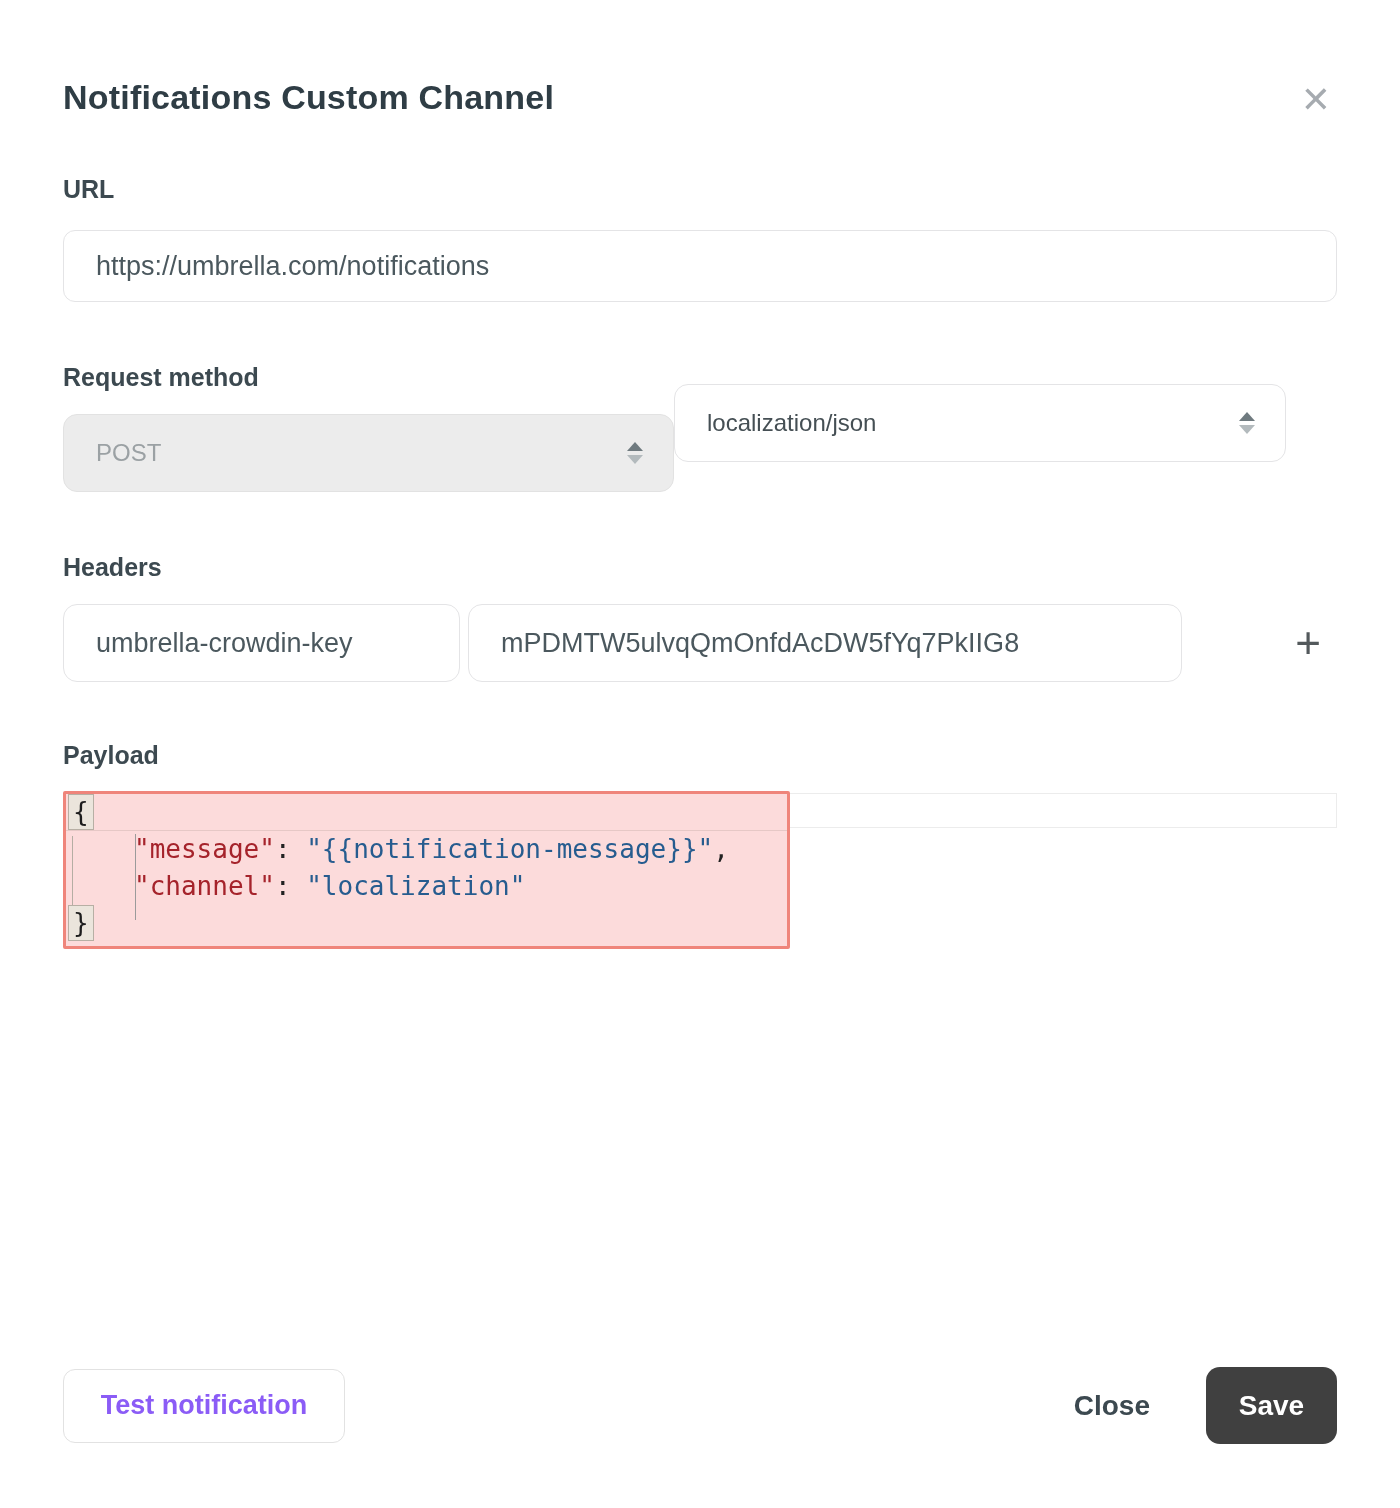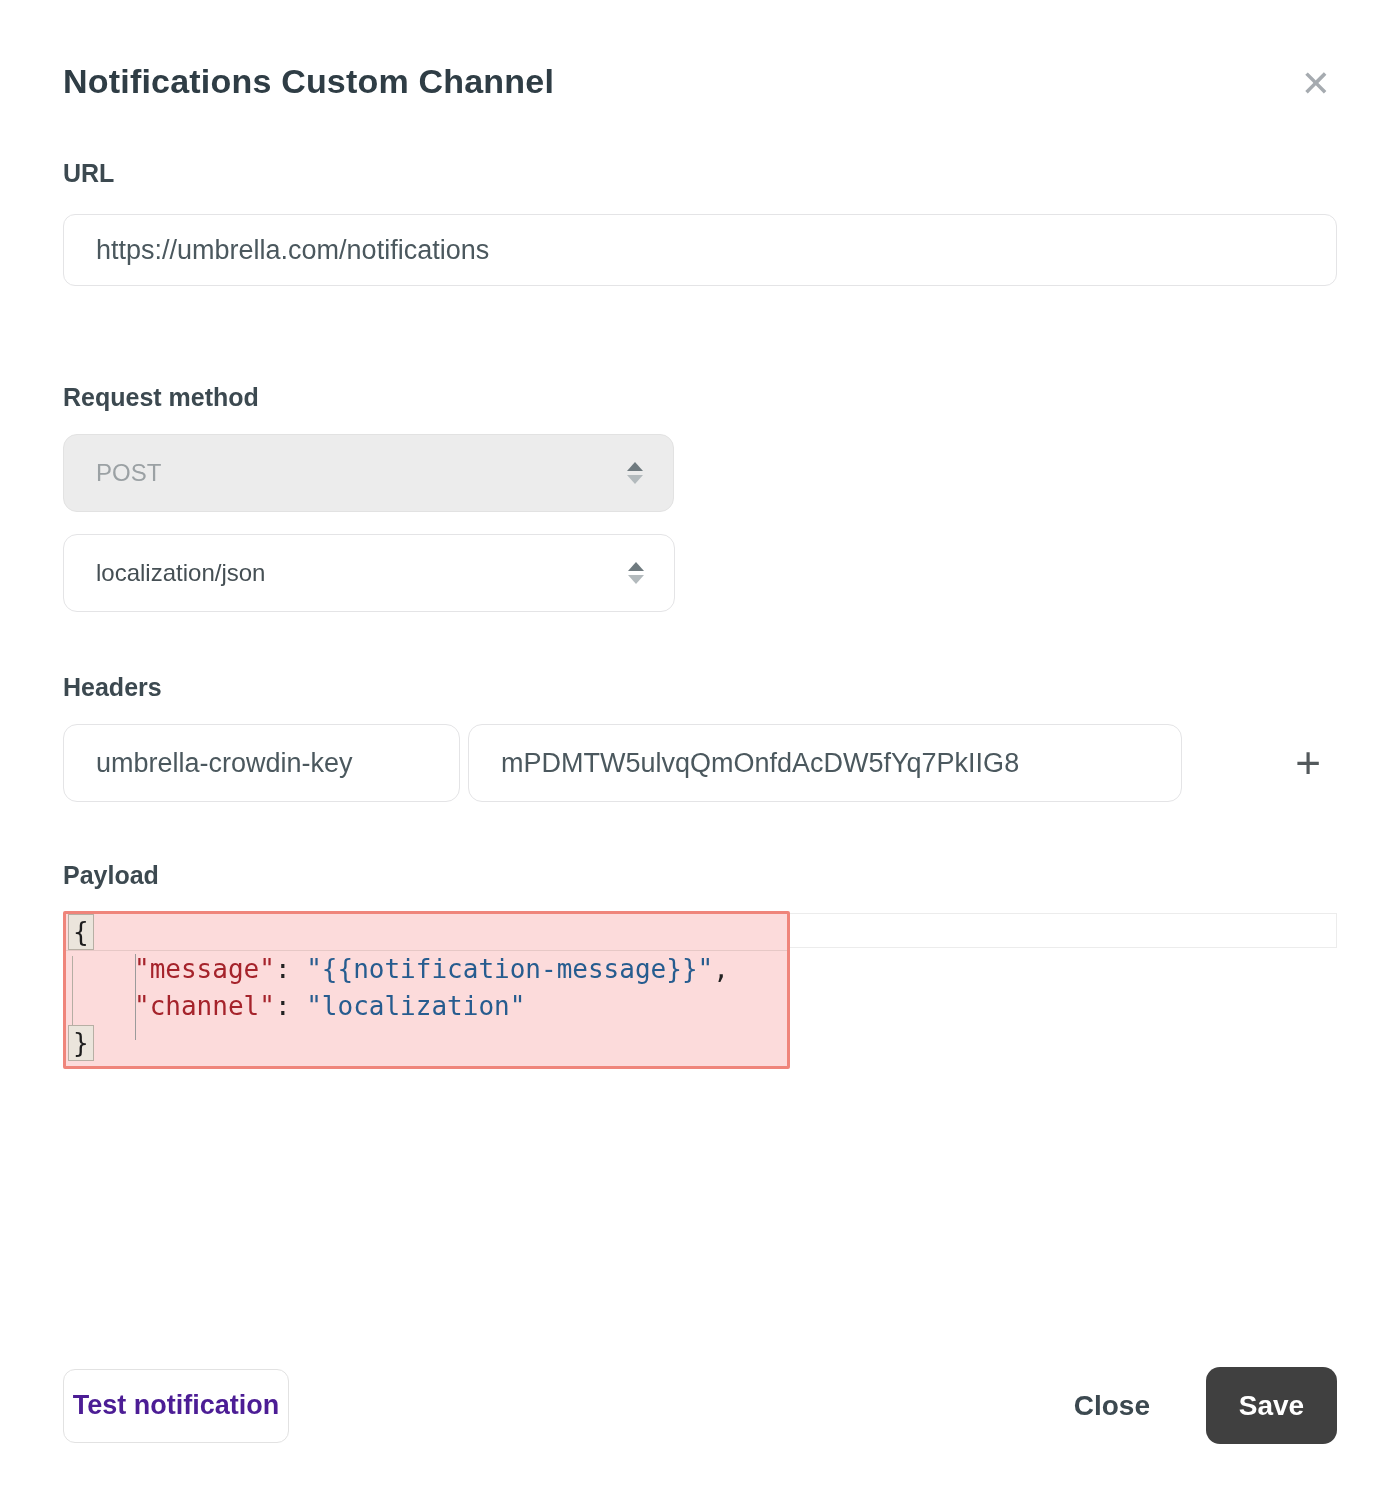--- a/index.html
+++ b/index.html
@@ -2,38 +2,38 @@
 <html><head>
 <meta charset="utf-8">
 <style>
   * { margin: 0; padding: 0; box-sizing: border-box; }
   html, body { width: 1400px; height: 1508px; background: #ffffff; }
   body { font-family: "Liberation Sans", sans-serif; color: #37444b; overflow: hidden; }
 
   .modal { position: relative; width: 1400px; height: 1508px; padding: 0 63px; }
 
   
-  .title-row { padding-top: 62px; display: flex; justify-content: space-between; align-items: flex-start; }
+  .title-row { padding-top: 78px; display: flex; justify-content: space-between; align-items: flex-start; }
   .dialog-title { font-size: 34px; font-weight: 700; color: #2f3d45; letter-spacing: 0.2px; }
   .close-btn { margin-top: 4px; margin-right: 6px; font-size: 36px; line-height: 36px; color: #a6abb0;
                background: none; border: none; cursor: pointer; font-family: "DejaVu Sans", sans-serif; }
 
   
   .field-label { font-size: 25px; font-weight: 700; color: #3c4950; line-height: 30px; }
 
   
   .text-input { display: block; width: 100%; height: 72px; border: 1px solid #e4e4e6; border-radius: 12px;
                 padding: 0 32px; font-size: 27px; color: #4b585e; background: #fff;
                 font-family: "Liberation Sans", sans-serif; outline: none; }
 
   .section-url { margin-top: 56px; }
   .section-url .text-input { margin-top: 26px; }
 
   
-  .row-two { margin-top: 96px; display: flex; justify-content: flex-start; flex-direction: column; }
+  .row-two { margin-top: 60px; display: flex; justify-content: flex-start; }
   .col-method { width: 611px; }
   .col-content { width: 612px; }
   .select-box { margin-top: 22px; height: 78px; border-radius: 14px; display: flex; align-items: center;
                 padding: 0 30px 0 32px; font-size: 24px; cursor: pointer; position: relative; }
   .select-box.disabled { background: #ececec; border: 1px solid #e2e2e2; color: #9ba1a4; cursor: default; }
   .select-box.enabled { background: #fff; border: 1px solid #e4e4e6; color: #454f54; }
   .select-caret { margin-left: auto; display: flex; flex-direction: column; align-items: center; gap: 4px; }
   .caret-up { width: 0; height: 0; border-left: 8px solid transparent; border-right: 8px solid transparent;
               border-bottom: 9px solid #6f7a7f; }
   .caret-down { width: 0; height: 0; border-left: 8px solid transparent; border-right: 8px solid transparent;
@@ -62,22 +62,22 @@
   .code-line { white-space: pre; line-height: 37px; height: 37px; padding-left: 2px; position: relative; }
   .code-line.indent { padding-left: 68px; }
   .bracket-box { display: inline-block; background: #ebe5dc; border: 1px solid #b7afa4;
                  padding: 0 4px; line-height: 34px; color: #1d1d1d; }
   .tok-key { color: #a5232b; }
   .tok-value { color: #265c8f; }
   .tok-punct { color: #222; }
 
   
   .footer { position: absolute; left: 63px; right: 63px; bottom: 64px; display: flex; align-items: center; }
-  .test-btn { width: 226px; height: 74px; background: #fff; border: 1px solid #e2e2e2; border-radius: 12px;
-              font-size: 27px; font-weight: 700; color: #4c1d95; cursor: pointer;
+  .test-btn { width: 282px; height: 74px; background: #fff; border: 1px solid #e2e2e2; border-radius: 12px;
+              font-size: 27px; font-weight: 700; color: #8b5cf6; cursor: pointer;
               font-family: "Liberation Sans", sans-serif; }
   .close-link { margin-left: auto; margin-right: 56px; font-size: 28px; font-weight: 700; color: #3c4950;
                 background: none; border: none; cursor: pointer; font-family: "Liberation Sans", sans-serif; }
   .save-btn { width: 131px; height: 77px; background: #404040; border: none; border-radius: 14px;
               font-size: 28px; font-weight: 700; color: #ffffff; cursor: pointer;
               font-family: "Liberation Sans", sans-serif; }
 </style>
 </head>
 <body>
 

